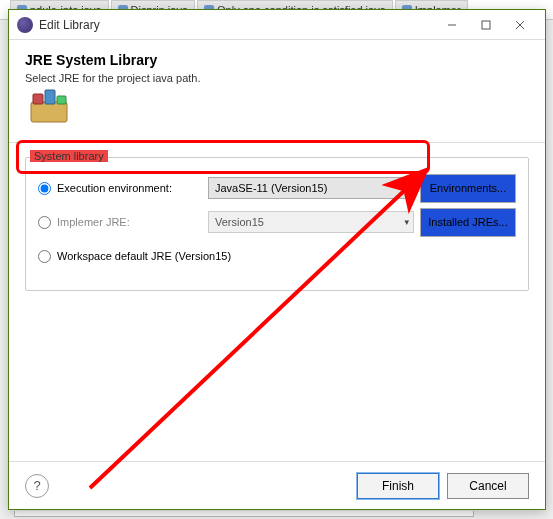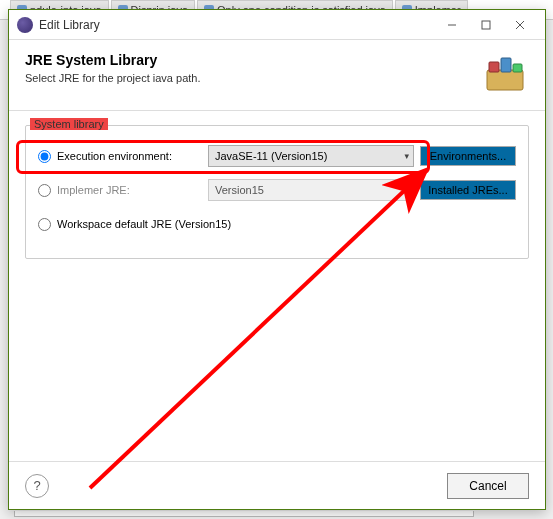--- a/index.html
+++ b/index.html
@@ -14,21 +14,21 @@
 .dialog { position: absolute; top: 9px; left: 8px; width: 538px; height: 501px; background: #fff; border: 1px solid #4d7c0f; box-shadow: 0 3px 12px rgba(0,0,0,0.25); display: flex; flex-direction: column; }
 
 
 .titlebar { height: 30px; background: #fff; display: flex; align-items: center; padding: 0 8px; border-bottom: 1px solid #ddd; }
 .titlebar .eclipse-icon { width: 16px; height: 16px; border-radius: 50%; background: radial-gradient(circle at 35% 35%, #6b5ca5, #3b2e6f); margin-right: 6px; }
 .titlebar .title { font-size: 12px; color: #333; flex: 1; }
 .titlebar .win-controls { display: flex; gap: 0; }
 .titlebar .win-btn { width: 34px; height: 22px; display: flex; align-items: center; justify-content: center; font-size: 12px; color: #555; cursor: default; }
 
 
-.header { padding: 12px 16px 14px 16px; display: flex; align-items: flex-start; border-bottom: 1px solid #ddd; }
+.header { padding: 12px 16px 14px 16px; display: flex; align-items: flex-start; border-bottom: 1px solid #ddd; flex-direction: column; }
 .header-text { flex: 1; }
 .header h1 { font-size: 14px; font-weight: bold; color: #000; margin-bottom: 4px; }
 .header p { font-size: 11px; color: #333; }
 .header-icon { width: 48px; height: 44px; position: relative; }
 .header-icon svg { width: 48px; height: 44px; }
 
 
 .content { flex: 1; padding: 14px 16px; }
 .groupbox { border: 1px solid #ccc; border-radius: 2px; padding: 18px 12px 12px 12px; position: relative; }
 .groupbox .legend { position: absolute; top: -8px; left: 4px; background: #ef4444; padding: 0 4px; font-size: 11px; color: #333; }
@@ -36,21 +36,21 @@
 .row { display: flex; align-items: center; margin-bottom: 10px; gap: 6px; height: 24px; }
 .radio-cell { display: flex; align-items: center; gap: 6px; width: 164px; }
 .radio-cell input[type=radio] { margin: 0; }
 .radio-cell label { font-size: 11px; color: #000; }
 .radio-cell label.disabled { color: #888; }
 
 .combo { flex: 1; height: 22px; border: 1px solid #aaa; background: #e5e5e5; font-size: 11px; padding: 0 20px 0 6px; display: flex; align-items: center; position: relative; }
 .combo.disabled { background: #f0f0f0; color: #555; border-color: #ccc; }
 .combo .chev { position: absolute; right: 4px; top: 50%; transform: translateY(-50%); font-size: 9px; color: #444; }
 
-.side-btn { width: 96px; height: 20px; border: 1px solid #aaa; background: #0369a1; font-size: 11px; display: flex; align-items: center; justify-content: center; cursor: default; }
+.side-btn { width: 96px; height: 29px; border: 1px solid #aaa; background: #1d4ed8; font-size: 11px; display: flex; align-items: center; justify-content: center; cursor: default; }
 
 
 .highlight-box { position: absolute; border: 3px solid #ff0000; border-radius: 6px; pointer-events: none; }
 
 
 .arrow-svg { position: absolute; pointer-events: none; }
 
 
 .button-bar { height: 48px; border-top: 1px solid #ddd; display: flex; align-items: center; padding: 0 16px; gap: 8px; }
 .help-btn { width: 24px; height: 24px; border: 1px solid #999; border-radius: 50%; display: flex; align-items: center; justify-content: center; font-size: 13px; color: #555; cursor: default; }
@@ -160,20 +160,21 @@
       </div>
 
     </div>
   </div>
 
   <div class="button-bar">
     <div class="help-btn">
       <span>?</span>
     </div>
     <div class="spacer"></div>
+    <div class="dlg-btn primary">Finish</div>
     <div class="dlg-btn">Cancel</div>
   </div>
 
 </div>
 
 <div class="highlight-box" style="top:140px; left:16px; width:414px; height:34px;"></div>
 
 <svg class="arrow-svg" style="top:0; left:0;" width="553" height="519">
   <defs>
     <marker id="ah" markerWidth="12" markerHeight="12" refX="10" refY="5" orient="auto">

